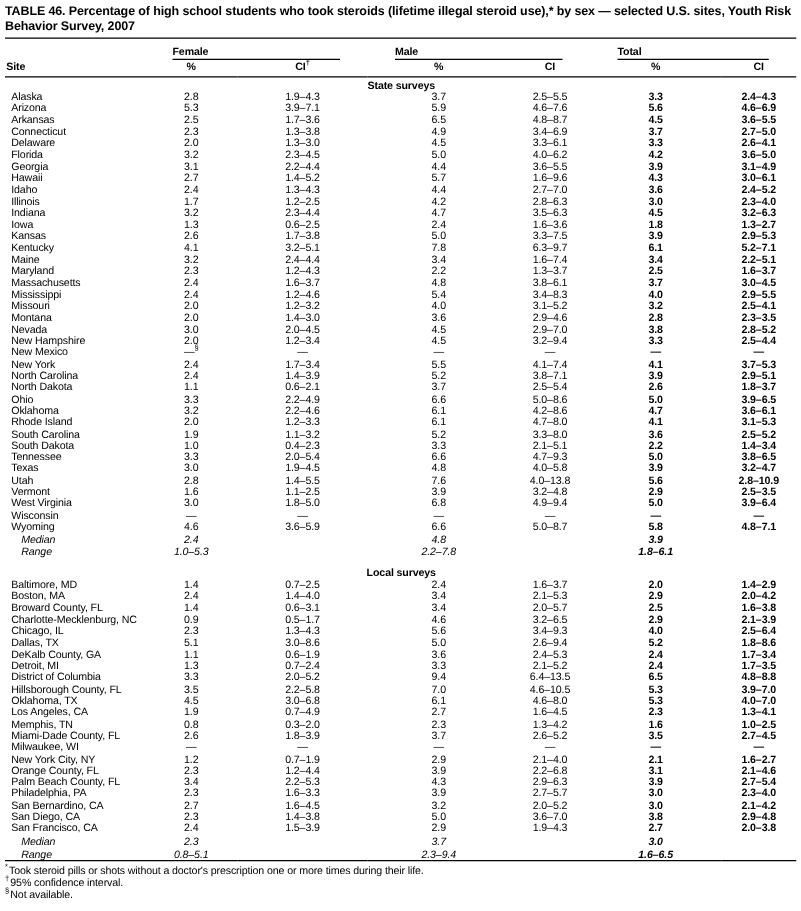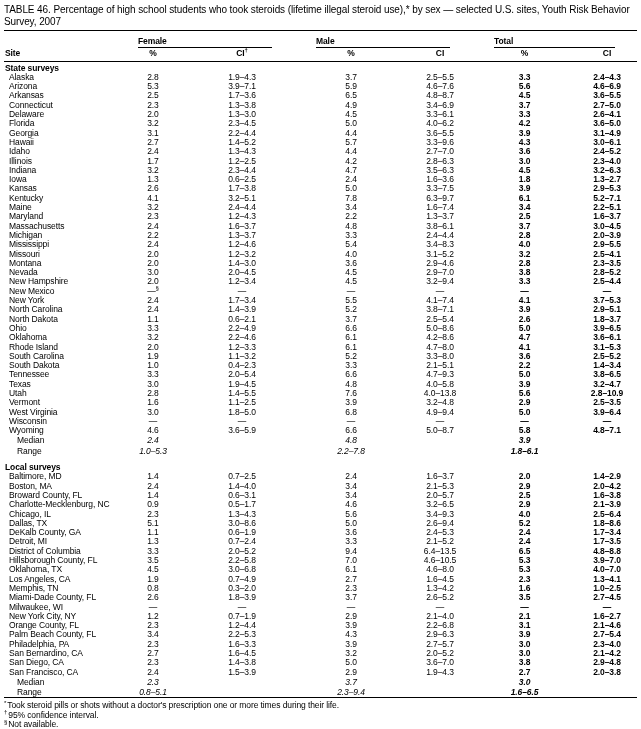--- a/index.html
+++ b/index.html
@@ -3,21 +3,21 @@
 <meta charset="utf-8">
 <style>
   * { margin:0; padding:0; box-sizing:border-box; }
   html,body { background:#fff; }
   body {
     width:641px; height:729px; overflow:hidden;
     color:#000; font-family:"Liberation Sans", sans-serif;
   }
   .page { padding:4px 4px 0 4px; }
   .title {
-    font-size:10px; font-weight:normal; line-height:11.5px; letter-spacing:-0.1px;
+    font-size:10px; font-weight:bold; line-height:11.5px; letter-spacing:-0.1px;
     border-bottom:1px solid #000; padding-bottom:3px;
   }
   table { width:633px; table-layout:fixed; border-collapse:collapse; border-bottom:1px solid #000; margin-top:1px; }
   col.c-site { width:112px; }
   col.c-fp  { width:74px; }
   col.c-fci { width:104px; }
   col.c-mp  { width:114px; }
   col.c-mci { width:64px; }
   col.c-tp  { width:105px; }
   col.c-tci { width:60px; }
@@ -26,25 +26,25 @@
     vertical-align:bottom; padding:0; white-space:nowrap; letter-spacing:-0.1px;
   }
   thead th { font-weight:bold; }
   .grouprow th { padding-top:5px; }
   .groupline { text-align:left; border-bottom:1px solid #000; padding-bottom:1px; margin:0 22px; }
   .subrow th { border-bottom:1.5px solid #000; padding-bottom:2px; padding-top:1px; }
   .site-h { text-align:left; padding-left:1px; }
   .pct { text-align:center; }
   .ci  { text-align:center; }
   .t-col { font-weight:bold; }
-  .section-label { font-weight:bold; padding-top:2px; padding-left:1px; }
+  .section-label { font-weight:bold; padding-top:2px; padding-left:1px;text-align:center; }
   .gap-above .section-label { padding-top:7px; }
   .row-site { padding-left:5px; overflow:visible; }
   .stat-row td { padding-top:1px; }
-  .stat-label { padding-left:13px; }
+  .stat-label { padding-left:13px; font-style:italic; }
   .stat-val { font-style:italic; }
   sup { font-size:6px; line-height:0; }
   .footnotes { padding-top:3px; font-size:8.5px; line-height:9.5px; letter-spacing:-0.1px; }
   .footnotes sup { margin-right:1px; }
 </style>
 </head>
 <body>
 
 <div class="page">
   <div class="title">TABLE 46. Percentage of high school students who took steroids (lifetime illegal steroid use),* by sex — selected U.S. sites, Youth Risk Behavior Survey, 2007</div>
@@ -147,21 +147,21 @@
           <td class="pct">4.4</td>
           <td class="ci">3.6–5.5</td>
           <td class="pct t-col">3.9</td>
           <td class="ci t-col">3.1–4.9</td>
         </tr>
         <tr>
           <td class="row-site">Hawaii</td>
           <td class="pct">2.7</td>
           <td class="ci">1.4–5.2</td>
           <td class="pct">5.7</td>
-          <td class="ci">3.3–9.6</td>
+          <td class="ci">1.6–9.6</td>
           <td class="pct t-col">4.3</td>
           <td class="ci t-col">3.0–6.1</td>
         </tr>
         <tr>
           <td class="row-site">Idaho</td>
           <td class="pct">2.4</td>
           <td class="ci">1.3–4.3</td>
           <td class="pct">4.4</td>
           <td class="ci">2.7–7.0</td>
           <td class="pct t-col">3.6</td>
@@ -231,29 +231,20 @@
           <td class="ci t-col">1.6–3.7</td>
         </tr>
         <tr>
           <td class="row-site">Massachusetts</td>
           <td class="pct">2.4</td>
           <td class="ci">1.6–3.7</td>
           <td class="pct">4.8</td>
           <td class="ci">3.8–6.1</td>
           <td class="pct t-col">3.7</td>
           <td class="ci t-col">3.0–4.5</td>
-        </tr>
-        <tr>
-          <td class="row-site">Michigan</td>
-          <td class="pct">2.2</td>
-          <td class="ci">1.3–3.7</td>
-          <td class="pct">3.3</td>
-          <td class="ci">2.4–4.4</td>
-          <td class="pct t-col">2.8</td>
-          <td class="ci t-col">2.0–3.9</td>
         </tr>
         <tr>
           <td class="row-site">Mississippi</td>
           <td class="pct">2.4</td>
           <td class="ci">1.2–4.6</td>
           <td class="pct">5.4</td>
           <td class="ci">3.4–8.3</td>
           <td class="pct t-col">4.0</td>
           <td class="ci t-col">2.9–5.5</td>
         </tr>

